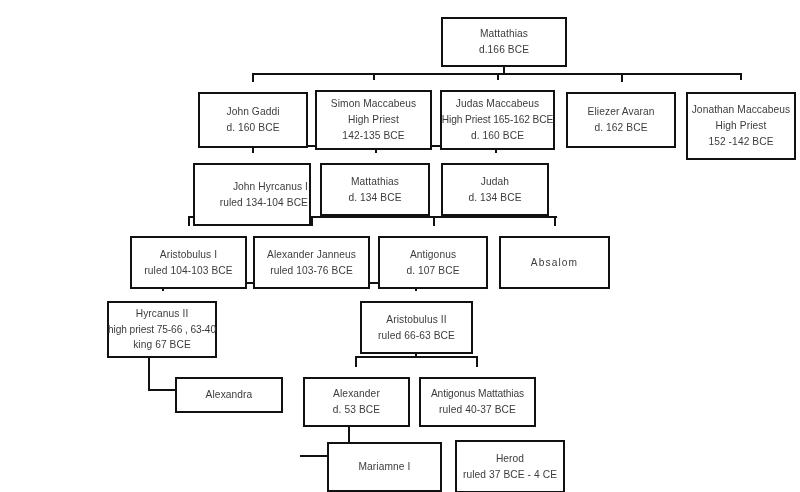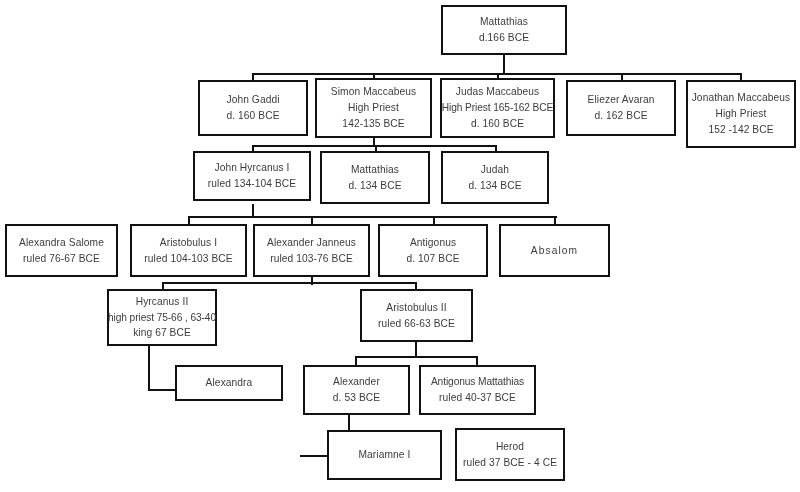--- a/index.html
+++ b/index.html
@@ -24,20 +24,21 @@
     flex-direction:column;
     align-items:center;
     justify-content:center;
     text-align:center;
     font-size:10.2px;
     line-height:1.55;
     color:#3c3c3c;
     letter-spacing:.1px;
     z-index:3;
     padding:0 1px;
+    margin-top:12px;
   }
   .node .ln{ white-space:nowrap; }
   .node .ln.wide{ letter-spacing:-.1px; }
   .node.spaced .ln{ letter-spacing:1.1px; }
   .conn{
     position:absolute;
     background:#111111;
     z-index:1;
   }
   .h{ height:2.4px; }
@@ -97,35 +98,31 @@
     </div>
     <div class="node" style="left: 566px; top: 80px; width: 110px; height: 56px;">
       <div class="ln">Eliezer Avaran</div>
       <div class="ln">d. 162 BCE</div>
     </div>
     <div class="node" style="left: 686px; top: 80px; width: 110px; height: 68px;">
       <div class="ln">Jonathan Maccabeus</div>
       <div class="ln">High Priest</div>
       <div class="ln">152 -142 BCE</div>
     </div>
-    <div class="node" style="left: 193px; top: 151px; width: 118px; height: 50px;">
+    <div class="node" style="left: 193px; top: 151px; width: 118px; height: 63px; align-items: flex-end;">
       <div class="ln">John Hyrcanus I</div>
       <div class="ln">ruled 134-104 BCE</div>
     </div>
     <div class="node" style="left: 320px; top: 151px; width: 110px; height: 53px;">
       <div class="ln">Mattathias</div>
       <div class="ln">d. 134 BCE</div>
     </div>
     <div class="node" style="left: 441px; top: 151px; width: 108px; height: 53px;">
       <div class="ln">Judah</div>
       <div class="ln">d. 134 BCE</div>
-    </div>
-    <div class="node" style="left: 5px; top: 224px; width: 113px; height: 53px;">
-      <div class="ln">Alexandra Salome</div>
-      <div class="ln">ruled 76-67 BCE</div>
     </div>
     <div class="node" style="left: 130px; top: 224px; width: 117px; height: 53px;">
       <div class="ln">Aristobulus I</div>
       <div class="ln">ruled 104-103 BCE</div>
     </div>
     <div class="node" style="left: 253px; top: 224px; width: 117px; height: 53px;">
       <div class="ln">Alexander Janneus</div>
       <div class="ln">ruled 103-76 BCE</div>
     </div>
     <div class="node" style="left: 378px; top: 224px; width: 110px; height: 53px;">

